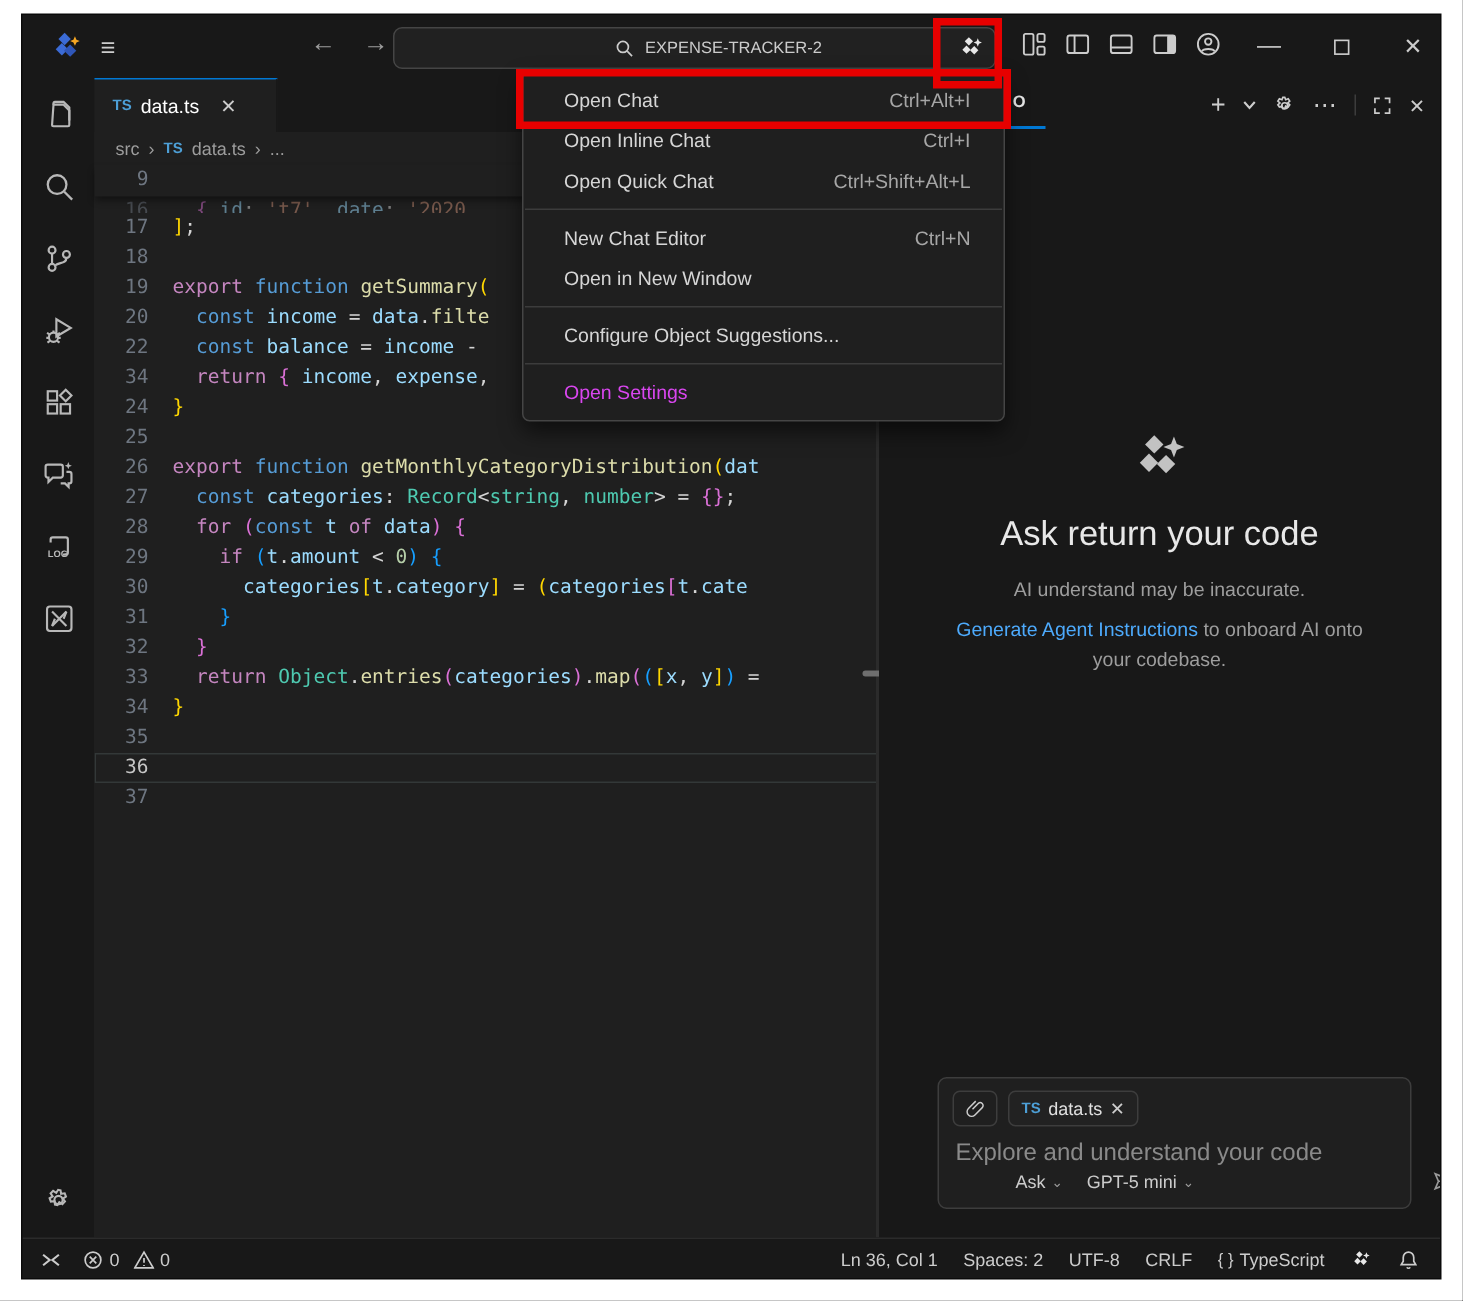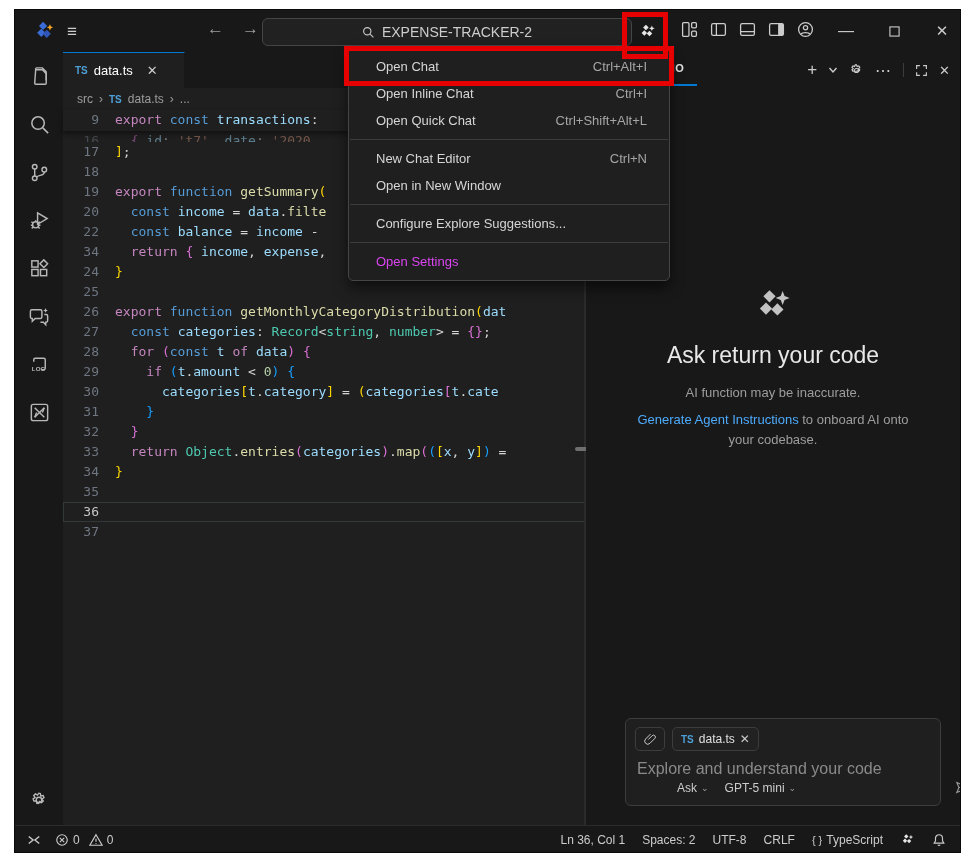--- a/index.html
+++ b/index.html
@@ -5,22 +5,22 @@
   html,body{margin:0;padding:0;background:#ffffff;width:975px;height:867px;
     font-family:"Liberation Sans",sans-serif;overflow:hidden;}
   .win{position:absolute;left:15px;top:10px;width:945px;height:842px;background:#181818;
     box-shadow:0 0 0 1px #0a0a0a;overflow:hidden;}
   
   .titlebar{position:absolute;left:0;top:0;width:945px;height:42px;background:#181818;}
   .applogo{position:absolute;left:18px;top:10px;width:22px;height:22px;}
   .hamburger{position:absolute;left:52px;top:12px;color:#cccccc;font-size:17px;cursor:default;}
   .navarrows{position:absolute;left:192px;top:9px;color:#9d9d9d;font-size:17px;display:flex;gap:18px;}
   .searchbox{position:absolute;left:247px;top:8px;width:368px;height:26px;background:#212121;
-    border:1px solid #454545;border-radius:6px;color:#cccccc;font-size:14px;
-    display:flex;align-items:center;justify-content:center;gap:7px;}
+    border:1px solid #454545;border-radius:6px;color:#cccccc;font-size:11px;
+    display:flex;align-items:center;justify-content:center;gap:7px;padding-left:32px;}
   .tb-copilot{position:absolute;left:617px;top:9px;width:30px;height:24px;display:flex;align-items:center;justify-content:center;border-radius:5px;}
   .tb-icons{position:absolute;left:664px;top:9px;display:flex;gap:9px;align-items:center;}
   .tb-icons .ic{width:20px;height:20px;display:flex;align-items:center;justify-content:center;}
   .winctrl{position:absolute;top:0;height:42px;width:46px;display:flex;align-items:center;justify-content:center;color:#cccccc;}
   
   .activitybar{position:absolute;left:0;top:42px;width:48px;height:773px;background:#181818;border-right:1px solid #2b2b2b;}
   .act-item{width:48px;height:48px;display:flex;align-items:center;justify-content:center;color:#b8b8b8;}
   .act-bottom{position:absolute;left:0;bottom:14px;width:48px;display:flex;justify-content:center;color:#b8b8b8;}
   
   .editor{position:absolute;left:48px;top:42px;width:522px;height:773px;background:#1f1f1f;}
@@ -245,21 +245,20 @@
       <span>src</span>
       <span>›</span>
       <span class="tsbadge">TS</span>
       <span>data.ts</span>
       <span>›</span>
       <span>...</span>
     </div>
     <div class="sticky" id="sticky-row">
         <div class="code-row">
           <div class="gutter">9</div>
-          <div class="code"><span class="c-kw">export</span><span class="c-p"> </span><span class="c-decl">const</span><span class="c-p"> </span><span class="c-var">transactions</span><span class="c-p">:</span></div>
         </div>
       </div>
     <div class="codewrap" id="code-lines">
         <div class="code-row partial">
           <div class="gutter">16</div>
           <div class="code"><span class="c-b2">  { </span><span class="c-var">id</span><span class="c-p">: </span><span class="c-str">'t7'</span><span class="c-p">, </span><span class="c-var">date</span><span class="c-p">: </span><span class="c-str">'2020</span></div>
         </div>
         <div class="code-row">
           <div class="gutter">17</div>
           <div class="code"><span class="c-b1">]</span><span class="c-p">;</span></div>
@@ -375,21 +374,21 @@
     <div class="welcome">
       <div class="wlogo">
         <svg width="42" height="42" viewBox="0 0 24 24" fill="#c2c2c2">
           <path d="M10 3.5 L13.5 7 L10 10.5 L6.5 7 Z"></path>
           <path d="M6 11.5 L9.5 15 L6 18.5 L2.5 15 Z" transform="translate(2,-1)"></path>
           <path d="M13.5 11 L17 14.5 L13.5 18 L10 14.5 Z" transform="translate(1,0)"></path>
           <path d="M17.5 4 L18.6 6.9 L21.5 8 L18.6 9.1 L17.5 12 L16.4 9.1 L13.5 8 L16.4 6.9 Z"></path>
         </svg>
       </div>
       <div class="wtitle">Ask return your code</div>
-      <div class="wsub">AI function may be inaccurate.</div>
+      <div class="wsub">AI understand may be inaccurate.</div>
       <div class="wlink"><a>Generate Agent Instructions</a><span> to onboard AI onto your codebase.</span></div>
     </div>
 
     <div class="chat-input">
       <div class="ci-row1">
         <span class="attach-btn">
           <svg width="13" height="13" viewBox="0 0 24 24" fill="none" stroke="#cccccc" stroke-width="1.8">
             <path d="M8 12 L15 5 a3.5 3.5 0 0 1 5 5 L11 19 a5.5 5.5 0 0 1 -8 -8 L12 2"></path>
           </svg>
           </span>
@@ -481,21 +480,21 @@
       <div class="menu-item">
         <span>New Chat Editor</span>
         <span class="short">Ctrl+N</span>
       </div>
       <div class="menu-item">
         <span>Open in New Window</span>
         <span class="short"></span>
       </div>
       <div class="menu-sep"></div>
       <div class="menu-item">
-        <span>Configure Explore Suggestions...</span>
+        <span>Configure Object Suggestions...</span>
         <span class="short"></span>
       </div>
       <div class="menu-sep"></div>
       <div class="menu-item disabled">
         <span>Open Settings</span>
         <span class="short"></span>
       </div>
     </div>
 
   <div class="redbox redbox1"></div>

